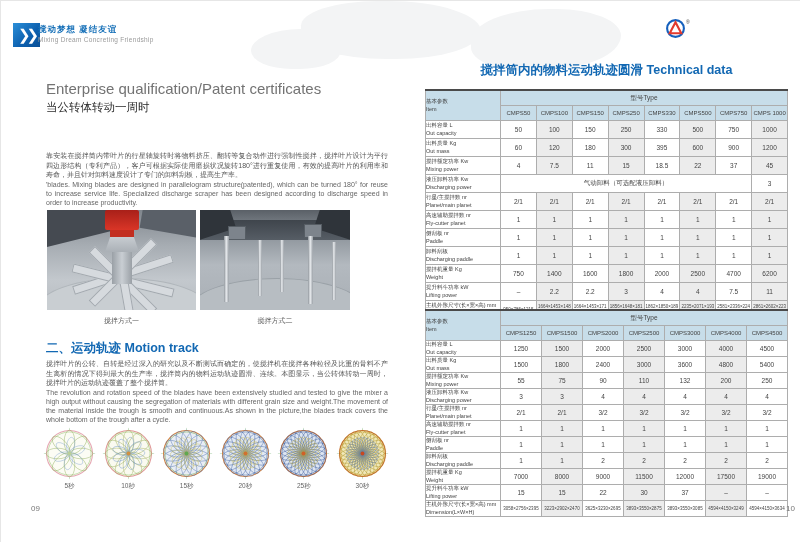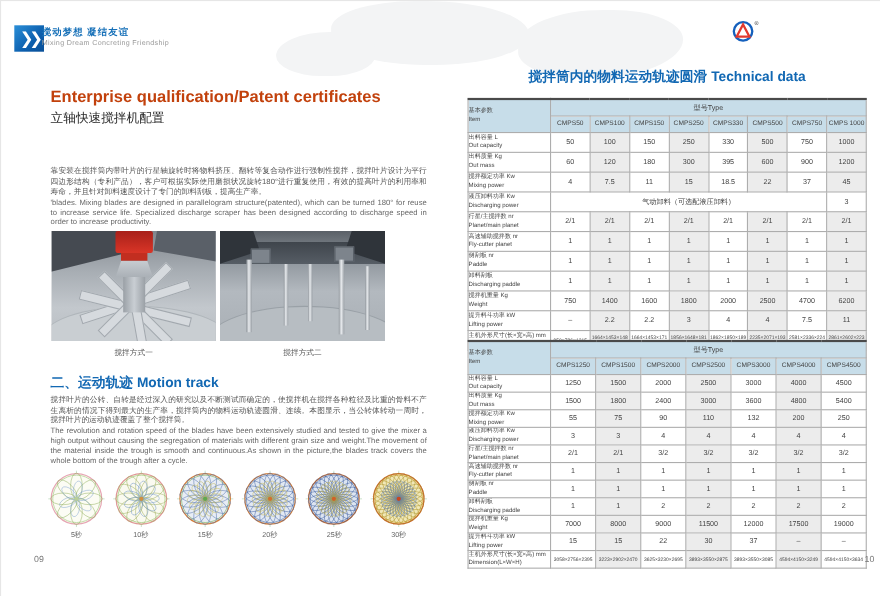--- a/index.html
+++ b/index.html
@@ -16,21 +16,21 @@
   .slogan-cn{position:absolute;left:37px;top:23px;font-size:8.5px;font-weight:bold;color:#1670b8;letter-spacing:1px;}
   .slogan-en{position:absolute;left:37px;top:35px;font-size:6.5px;color:#9a9a9a;letter-spacing:0.3px;}
 
   
   #brand{position:absolute;left:664px;top:17px;display:flex;align-items:center;}
   #brand svg{width:21px;height:21px;}
   #brand .reg{font-size:5px;color:#333;vertical-align:top;position:relative;top:-7px;}
   #brand .brand-text{font-size:13px;font-weight:bold;color:#1c2b3a;letter-spacing:-0.4px;margin-left:2px;white-space:nowrap;}
 
   
-  .title-red{position:absolute;left:45px;top:79px;font-size:15px;font-weight:bold;color:#c2410c;}
+  .title-red{position:absolute;left:45px;top:79px;font-size:15px;font-weight:normal;color:#737373;}
   .title-cn{position:absolute;left:45px;top:99px;font-size:11.5px;color:#2b2b2b;}
   .sec-head{position:absolute;left:45px;font-size:12.5px;font-weight:bold;color:#1268b3;}
   .para{position:absolute;left:45px;width:342px;color:#555;text-align:justify;}
   .para.cn{font-size:7px;line-height:9.5px;}
   .para.en{font-size:7px;line-height:9px;color:#666;}
 
   
   .photo{position:absolute;top:209px;height:100px;overflow:hidden;background:#9aa0a6;}
   #photo1{left:46px;width:149px;}
   #photo2{left:199px;width:150px;}
@@ -101,21 +101,21 @@
 
   <div id="brand">
     <svg viewBox="0 0 40 40">
       <circle cx="20" cy="20" r="16" fill="none" stroke="#1560bd" stroke-width="4"></circle>
       <polygon points="20,8 31,29 9,29" fill="none" stroke="#e23a2e" stroke-width="4"></polygon>
     </svg>
     <span class="reg">®</span>
   </div>
 
   <div class="title-red">Enterprise qualification/Patent certificates</div>
-  <div class="title-cn">立轴快速搅拌机配置</div>
+  <div class="title-cn">当公转体转动一周时</div>
 
   <div class="para cn" style="top:150px;">靠安装在搅拌筒内带叶片的行星轴旋转时将物料挤压、翻转等复合动作进行强制性搅拌，搅拌叶片设计为平行四边形结构（专利产品），客户可根据实际使用磨损状况旋转180°进行重复使用，有效的提高叶片的利用率和寿命，并且针对卸料速度设计了专门的卸料刮板，提高生产率。</div>
   <div class="para en" style="top:179px;">'blades. Mixing blades are designed in parallelogram structure(patented), which can be turned 180° for reuse to increase service life. Specialized discharge scraper has been designed according to discharge speed in order to increase productivity.</div>
 
   <div class="photo" id="photo1">
     <div class="p1-bg"></div>
     <div class="p1-floor"></div>
     <div class="p1-shadow"></div>
     <div class="p1-shadow2"></div>
     <div class="p1-blade" style="transform:rotate(-18deg);"></div>

